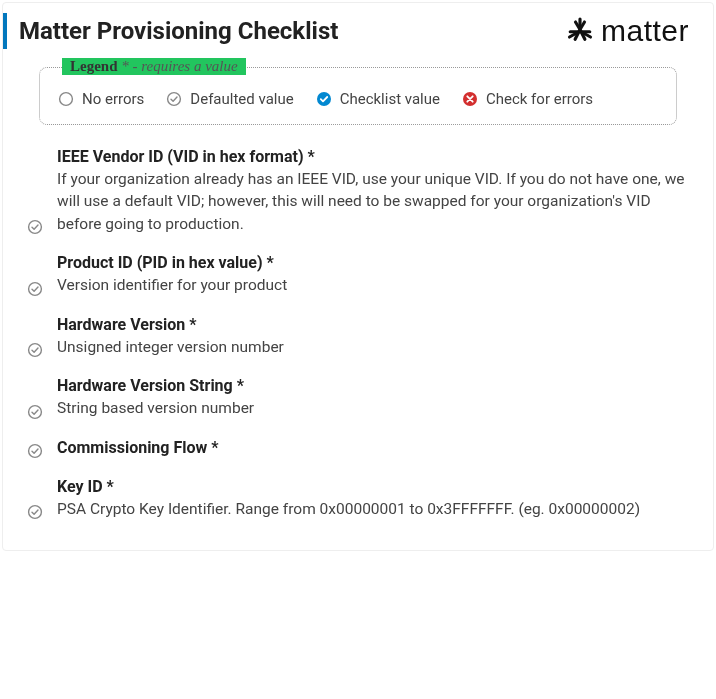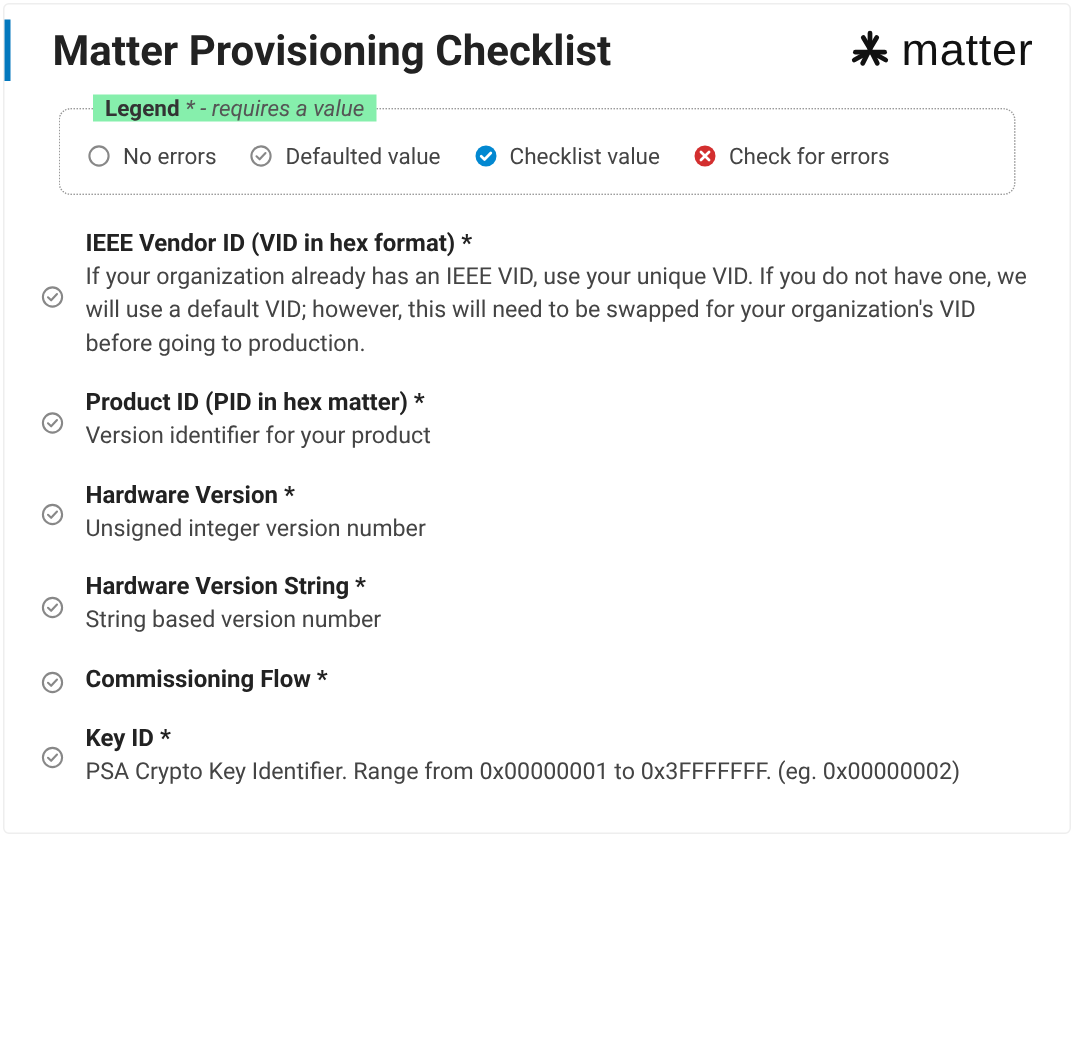--- a/index.html
+++ b/index.html
@@ -20,24 +20,24 @@
   }
   .page-header {
     display: flex;
     align-items: center;
     justify-content: space-between;
     margin: 0 0 18px -24px;
     padding-left: 12px;
     border-left: 4px solid #0277bd;
   }
   .page-title {
-    font-size: 28px;
+    font-size: 24px;
     font-weight: 700;
     color: #222;
-    margin: 4px 16px;
+    margin: 4px 0;
   }
   .brand {
     display: flex;
     align-items: center;
     gap: 6px;
     color: #111;
   }
   .brand-word {
     font-family: "Segoe UI", sans-serif;
     font-size: 30px;
@@ -49,24 +49,25 @@
     border: 1.5px dotted #999;
     border-radius: 8px;
     margin: 8px 12px 22px 12px;
     padding: 18px 18px 16px 18px;
     position: relative;
   }
   .legend-title {
     position: absolute;
     top: -10px;
     left: 22px;
-    background: #86efac;
+    background: #22c55e;
     padding: 0 8px;
     font-size: 15px;
     color: #333;
+    font-family: Liberation Serif, serif;
   }
   .legend-title .label { font-weight: 700; }
   .legend-title .hint { font-style: italic; color: #555; font-weight: 400; }
   .legend-row {
     display: flex;
     align-items: center;
     gap: 22px;
     flex-wrap: wrap;
     font-size: 15px;
     color: #444;
@@ -85,21 +86,21 @@
     justify-content: center;
   }
   .icon svg { width: 16px; height: 16px; display: block; }
 
   .checklist {
     margin: 0;
     padding: 0;
   }
   .check-item {
     display: flex;
-    align-items: center;
+    align-items: flex-end;
     gap: 14px;
     margin-bottom: 18px;
   }
   .check-item .icon { margin-top: 3px; flex: 0 0 16px; }
   .item-body { flex: 1; }
   .item-title {
     font-weight: 700;
     font-size: 16px;
     color: #222;
     margin-bottom: 2px;
@@ -211,21 +212,21 @@
         <div class="item-desc">If your organization already has an IEEE VID, use your unique VID. If you do not have one, we will use a default VID; however, this will need to be swapped for your organization's VID before going to production.</div>
       </div>
     </div>
     <div class="check-item">
       <span class="icon">
           <svg>
             <use href="#ico-circle-check-grey"></use>
           </svg>
         </span>
       <div class="item-body">
-        <div class="item-title">Product ID (PID in hex matter) *</div>
+        <div class="item-title">Product ID (PID in hex value) *</div>
         <div class="item-desc">Version identifier for your product</div>
       </div>
     </div>
     <div class="check-item">
       <span class="icon">
           <svg>
             <use href="#ico-circle-check-grey"></use>
           </svg>
         </span>
       <div class="item-body">

